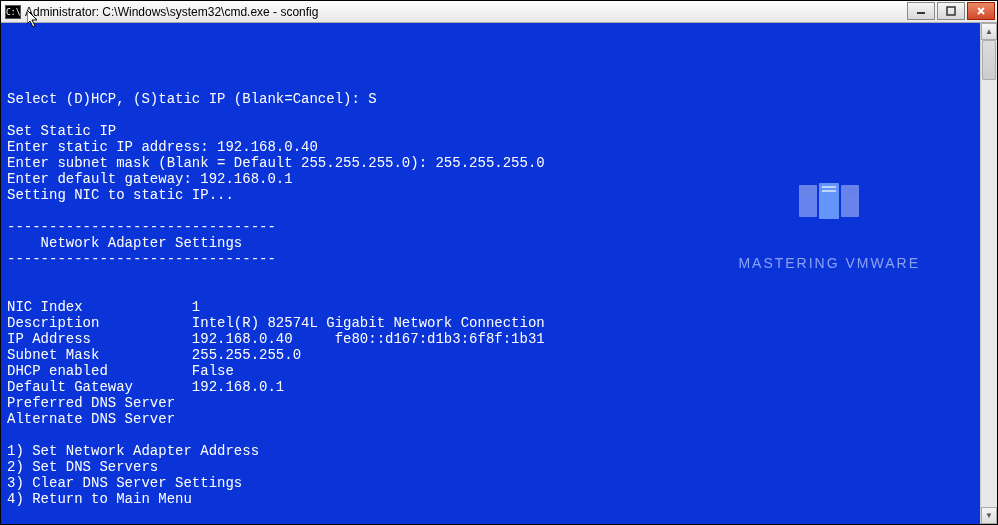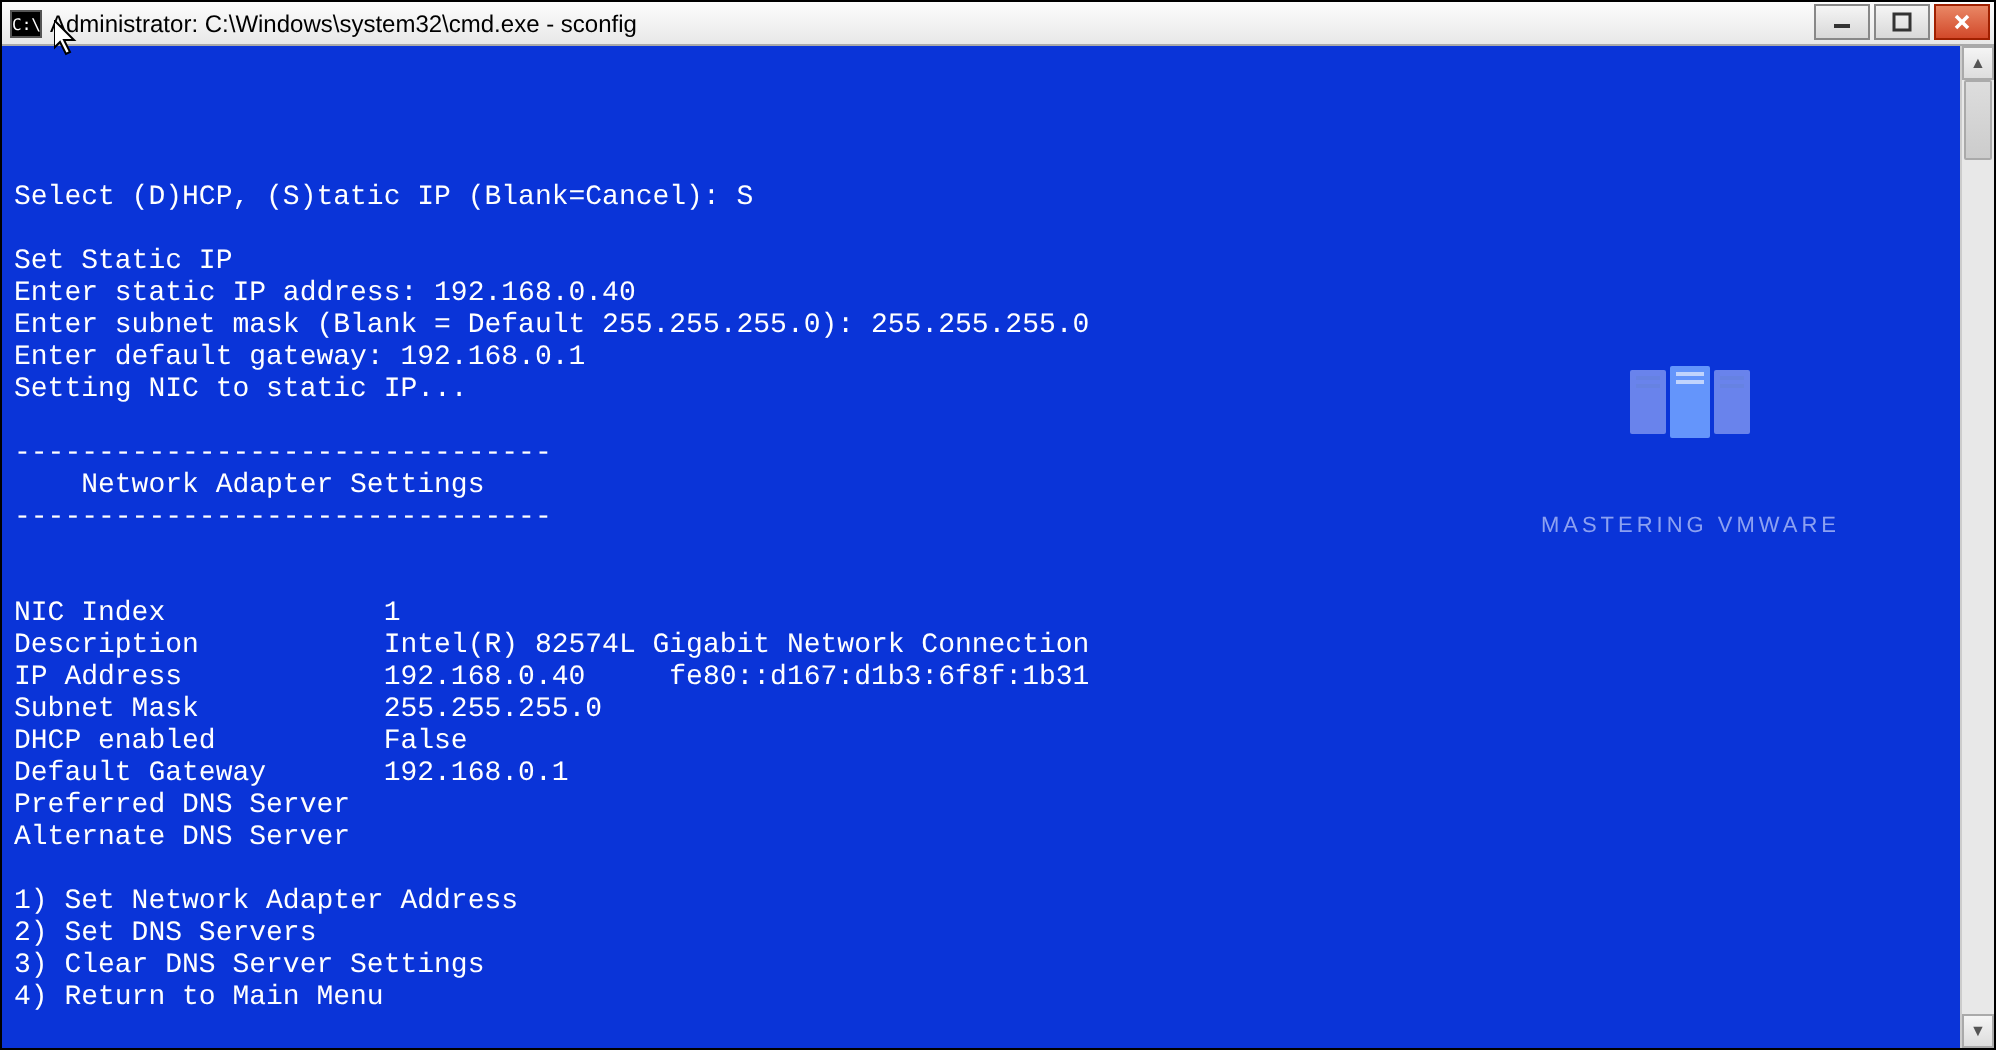--- a/index.html
+++ b/index.html
@@ -92,21 +92,21 @@
       background: linear-gradient(to bottom, #ddd, #ccc);
       border: 1px solid #aaa;
       border-radius: 1px;
     }
     .watermark {
       position: absolute;
       top: 130px; right: 60px;
       text-align: center;
       color: rgba(210, 220, 255, 0.65);
       font-family: Arial, sans-serif;
-      font-size: 11px;
+      font-size: 14px;
       letter-spacing: 2px;
       pointer-events: none;
     }
     .watermark .servers {
       display: flex; gap: 2px; justify-content: center; margin-bottom: 4px;
     }
     .watermark .srv {
       width: 18px; height: 32px;
       background: rgba(200,210,255,0.5);
       border-radius: 1px;

